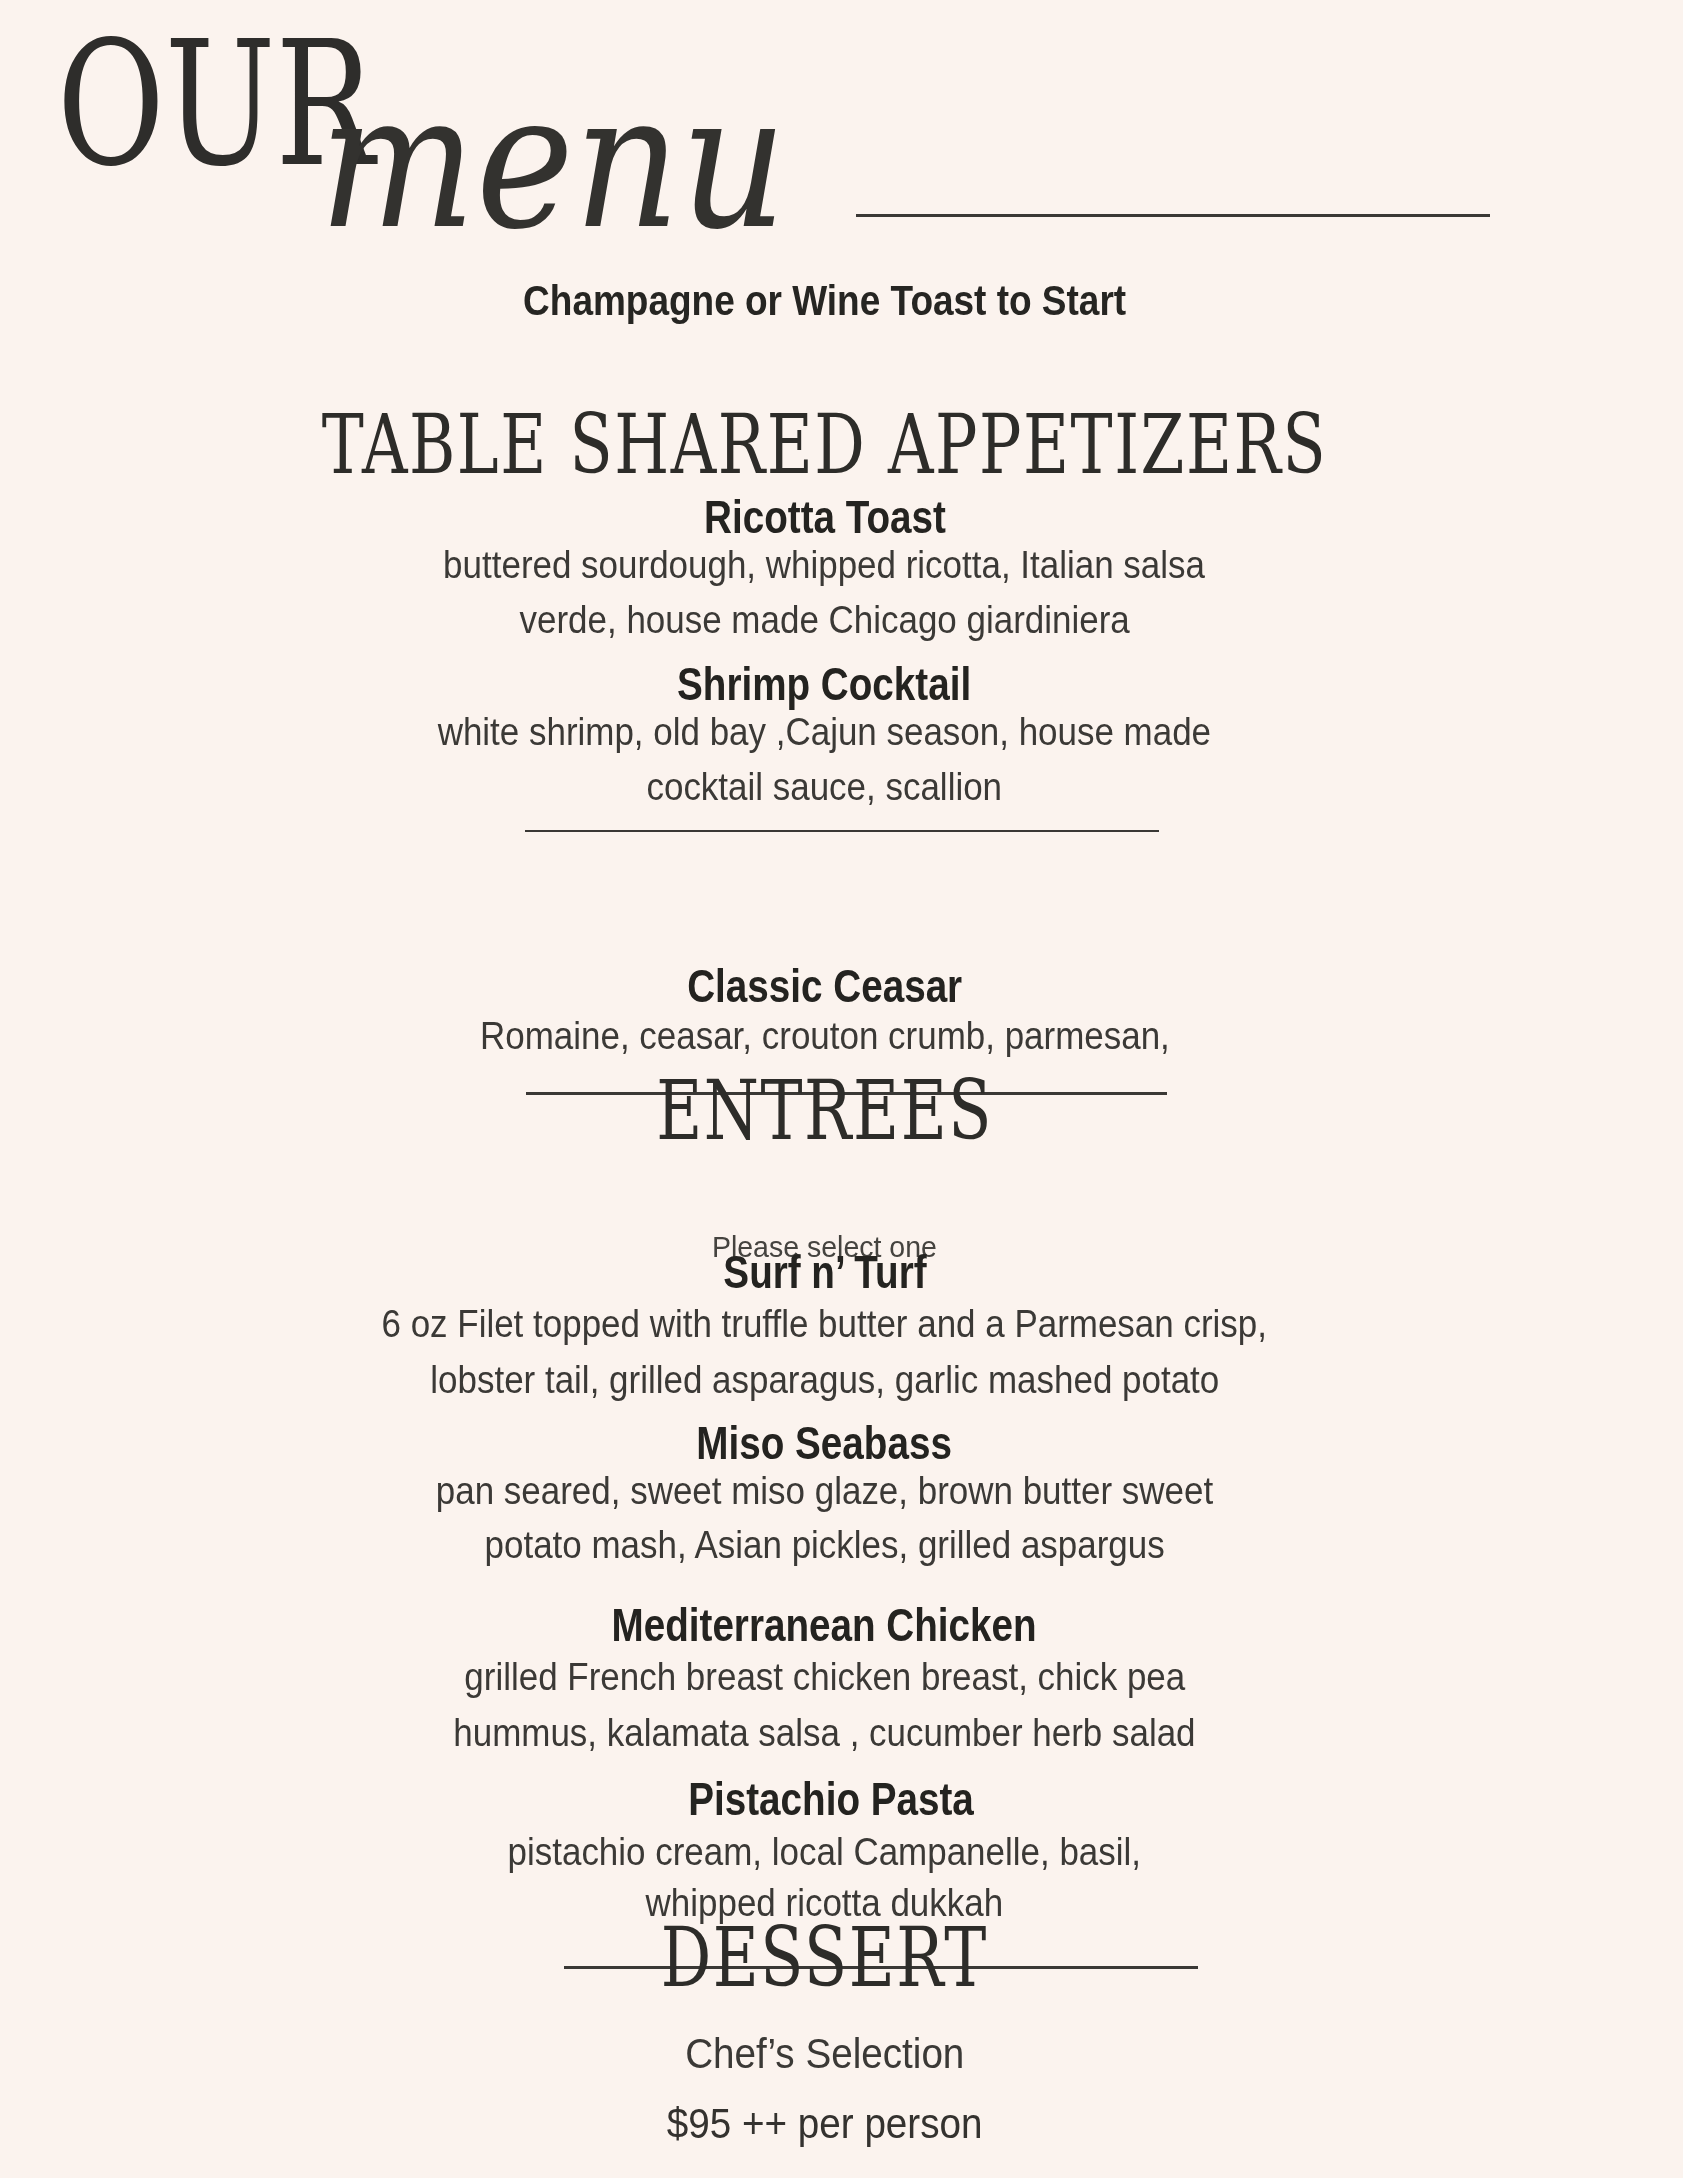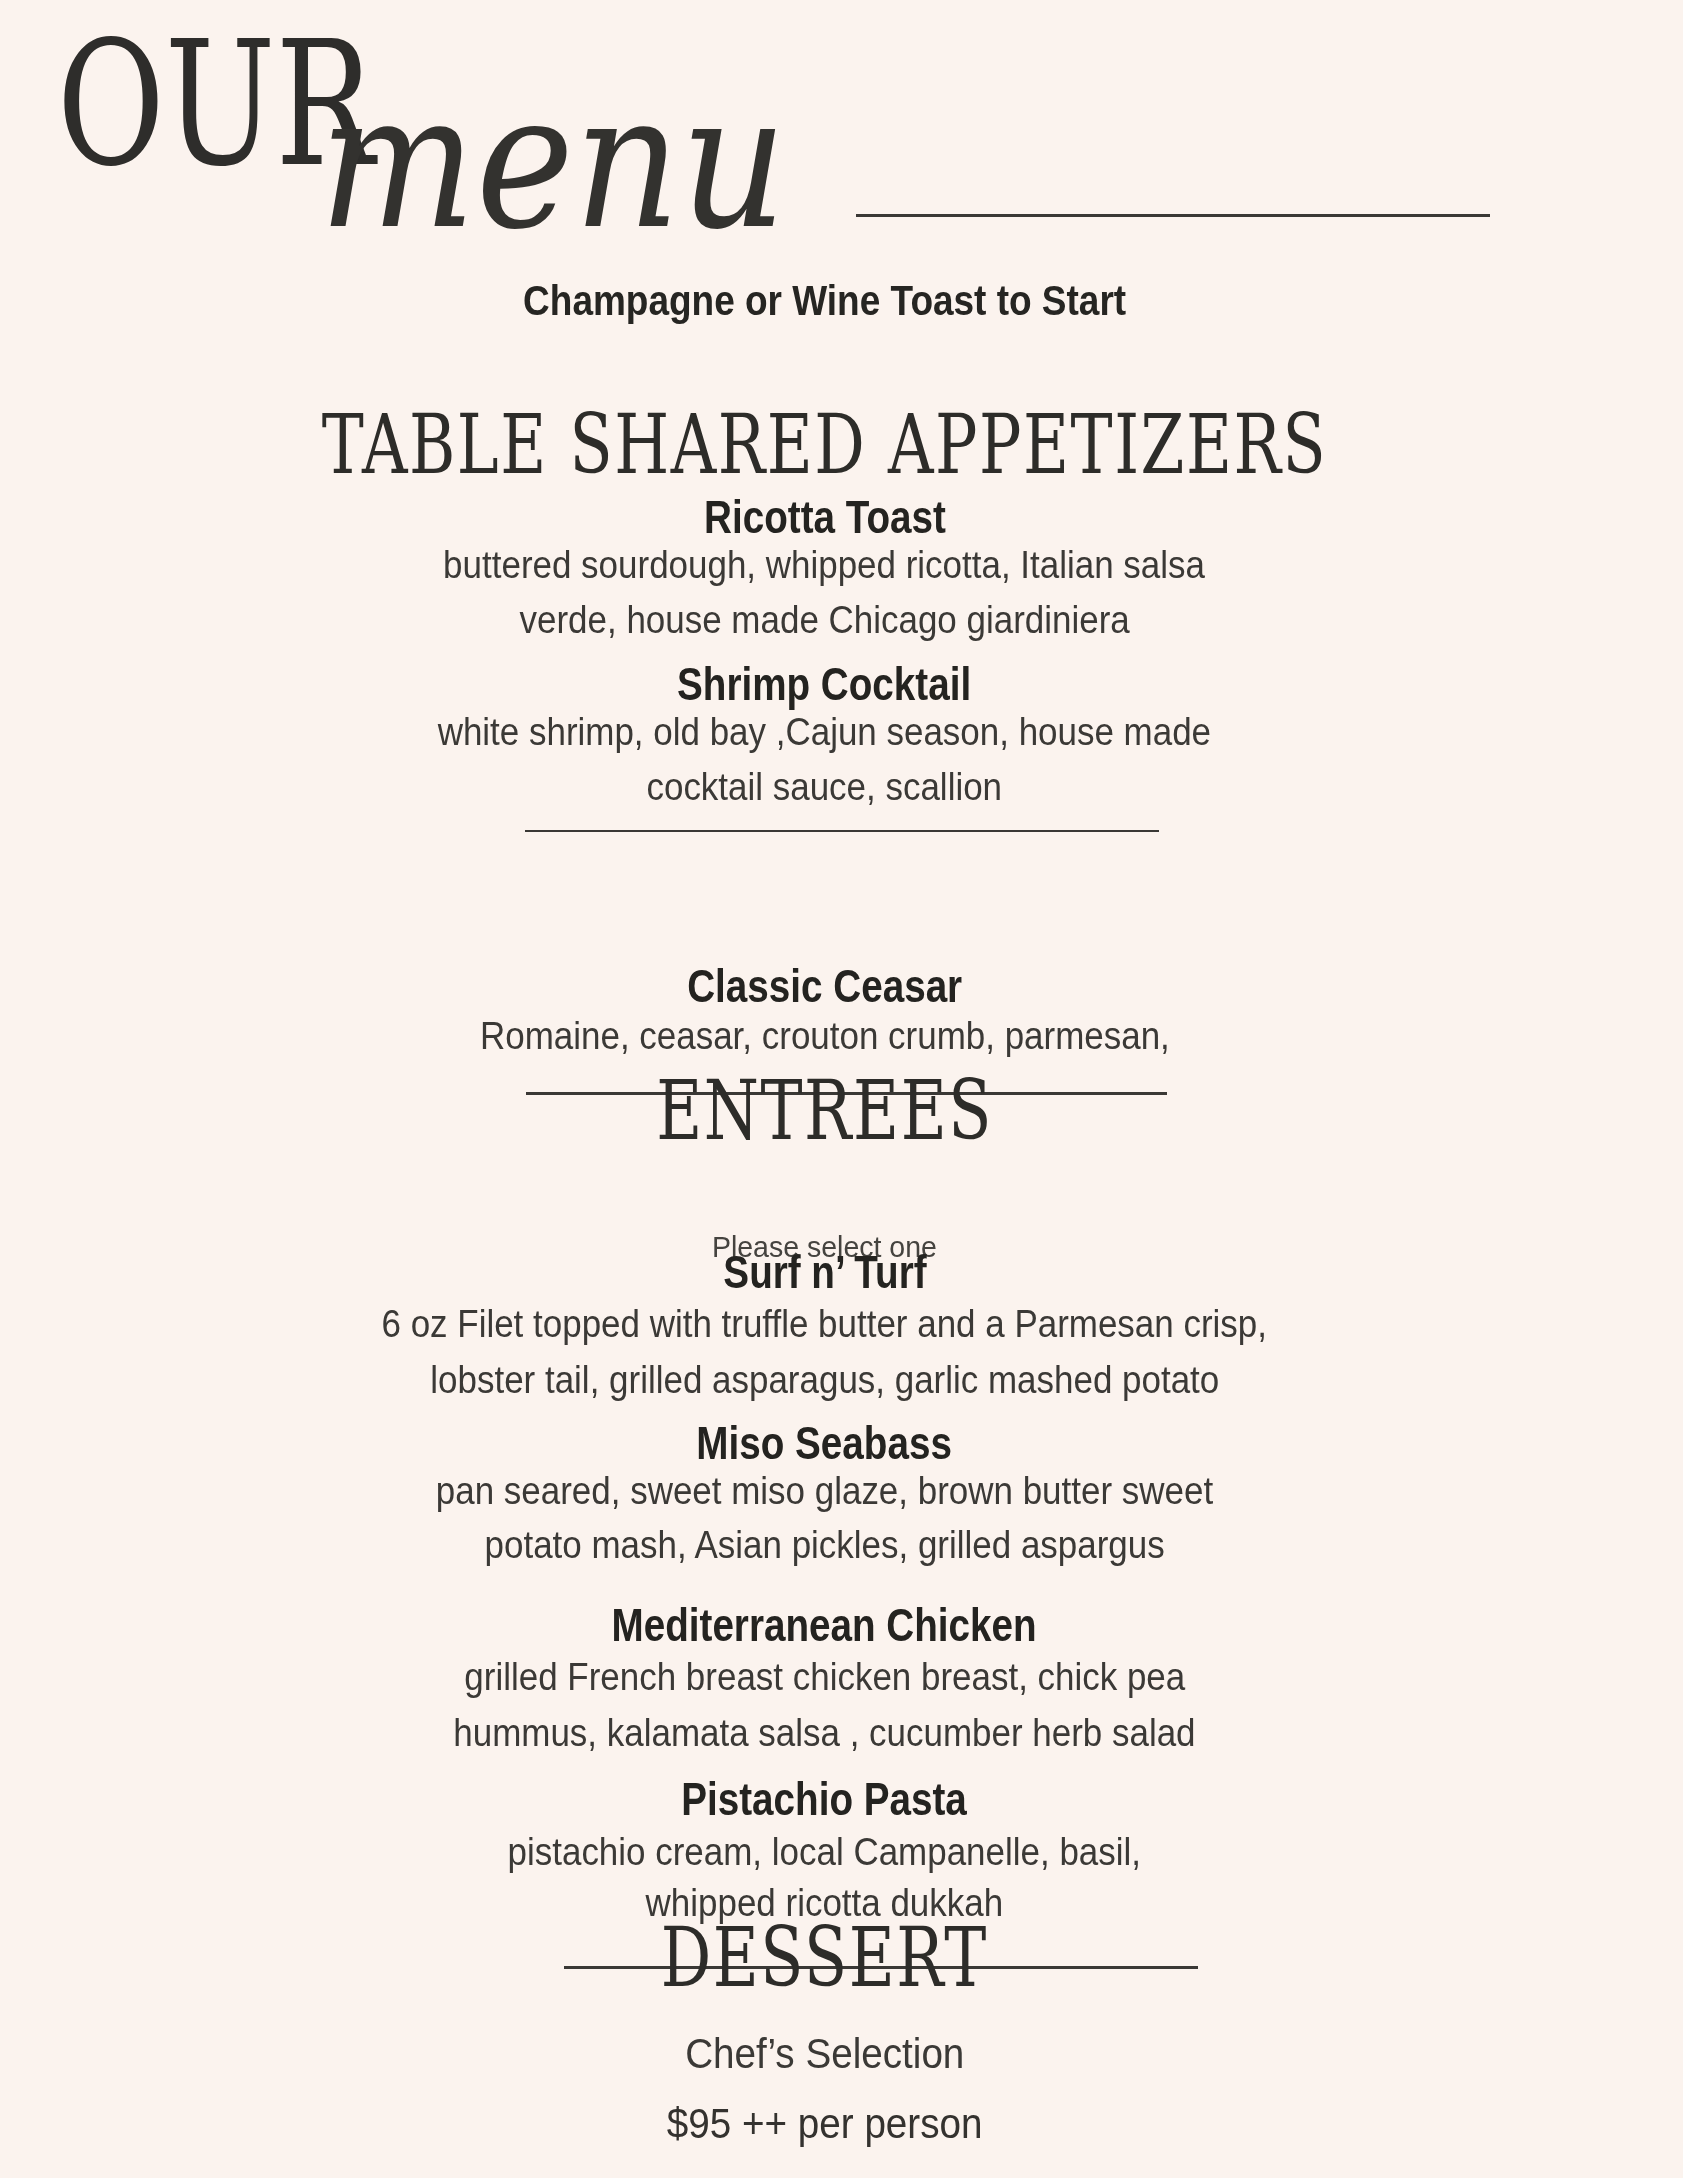--- a/index.html
+++ b/index.html
@@ -131,21 +131,21 @@
   <div class="abs name" style="top:1602px;">
     <span>Mediterranean Chicken</span>
   </div>
   <div class="abs desc" style="top:1658px;">
     <span>grilled French breast chicken breast, chick pea</span>
   </div>
   <div class="abs desc" style="top:1714px;">
     <span>hummus, kalamata salsa , cucumber herb salad</span>
   </div>
 
-  <div class="abs name" style="top:1776px;">
+  <div class="abs name" style="top:1776px;padding-left:7px;">
     <span>Pistachio Pasta</span>
   </div>
   <div class="abs desc" style="top:1833px;">
     <span>pistachio cream, local Campanelle, basil,</span>
   </div>
   <div class="abs desc" style="top:1884px;">
     <span>whipped ricotta dukkah</span>
   </div>
 
   <div class="rule" style="left:564px; top:1966px; width:634px;"></div>

